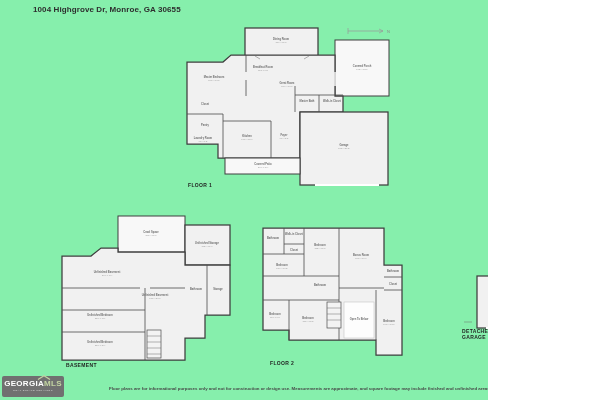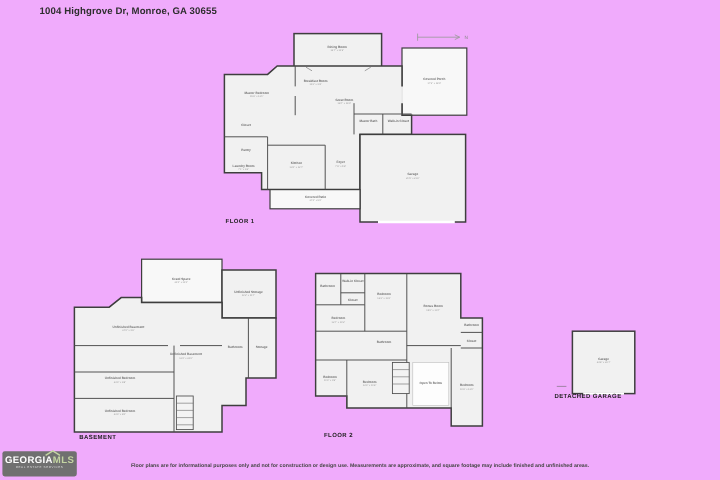--- a/index.html
+++ b/index.html
@@ -1,18 +1,18 @@
 <!DOCTYPE html>
 <html><head>
 <meta charset="utf-8">
 <style>
   * { margin:0; padding:0; box-sizing:border-box; }
   html,body { background:#fff; }
   body { font-family:"Liberation Sans", sans-serif; }
-  .sheet { position:relative; width:600px; height:400px; background:#f0abfc; overflow:hidden; }
+  .sheet { position:relative; width:488px; height:400px; background:#86efac; overflow:hidden; }
 
   .title { position:absolute; left:33px; top:5px; font-size:8px; font-weight:700;
            color:#2e2e2e; letter-spacing:.1px; }
 
   .plan { position:absolute; }
   .plan svg { display:block; }
   .caption { position:absolute; font-size:5px; font-weight:700; color:#1f1f1f; letter-spacing:.35px; }
 
   .room   { fill:#f1f1f1; stroke:#3e3e3e; stroke-width:1.25; stroke-linejoin:miter; }
   .light  { fill:#f8f8f8; stroke-width:1; }

